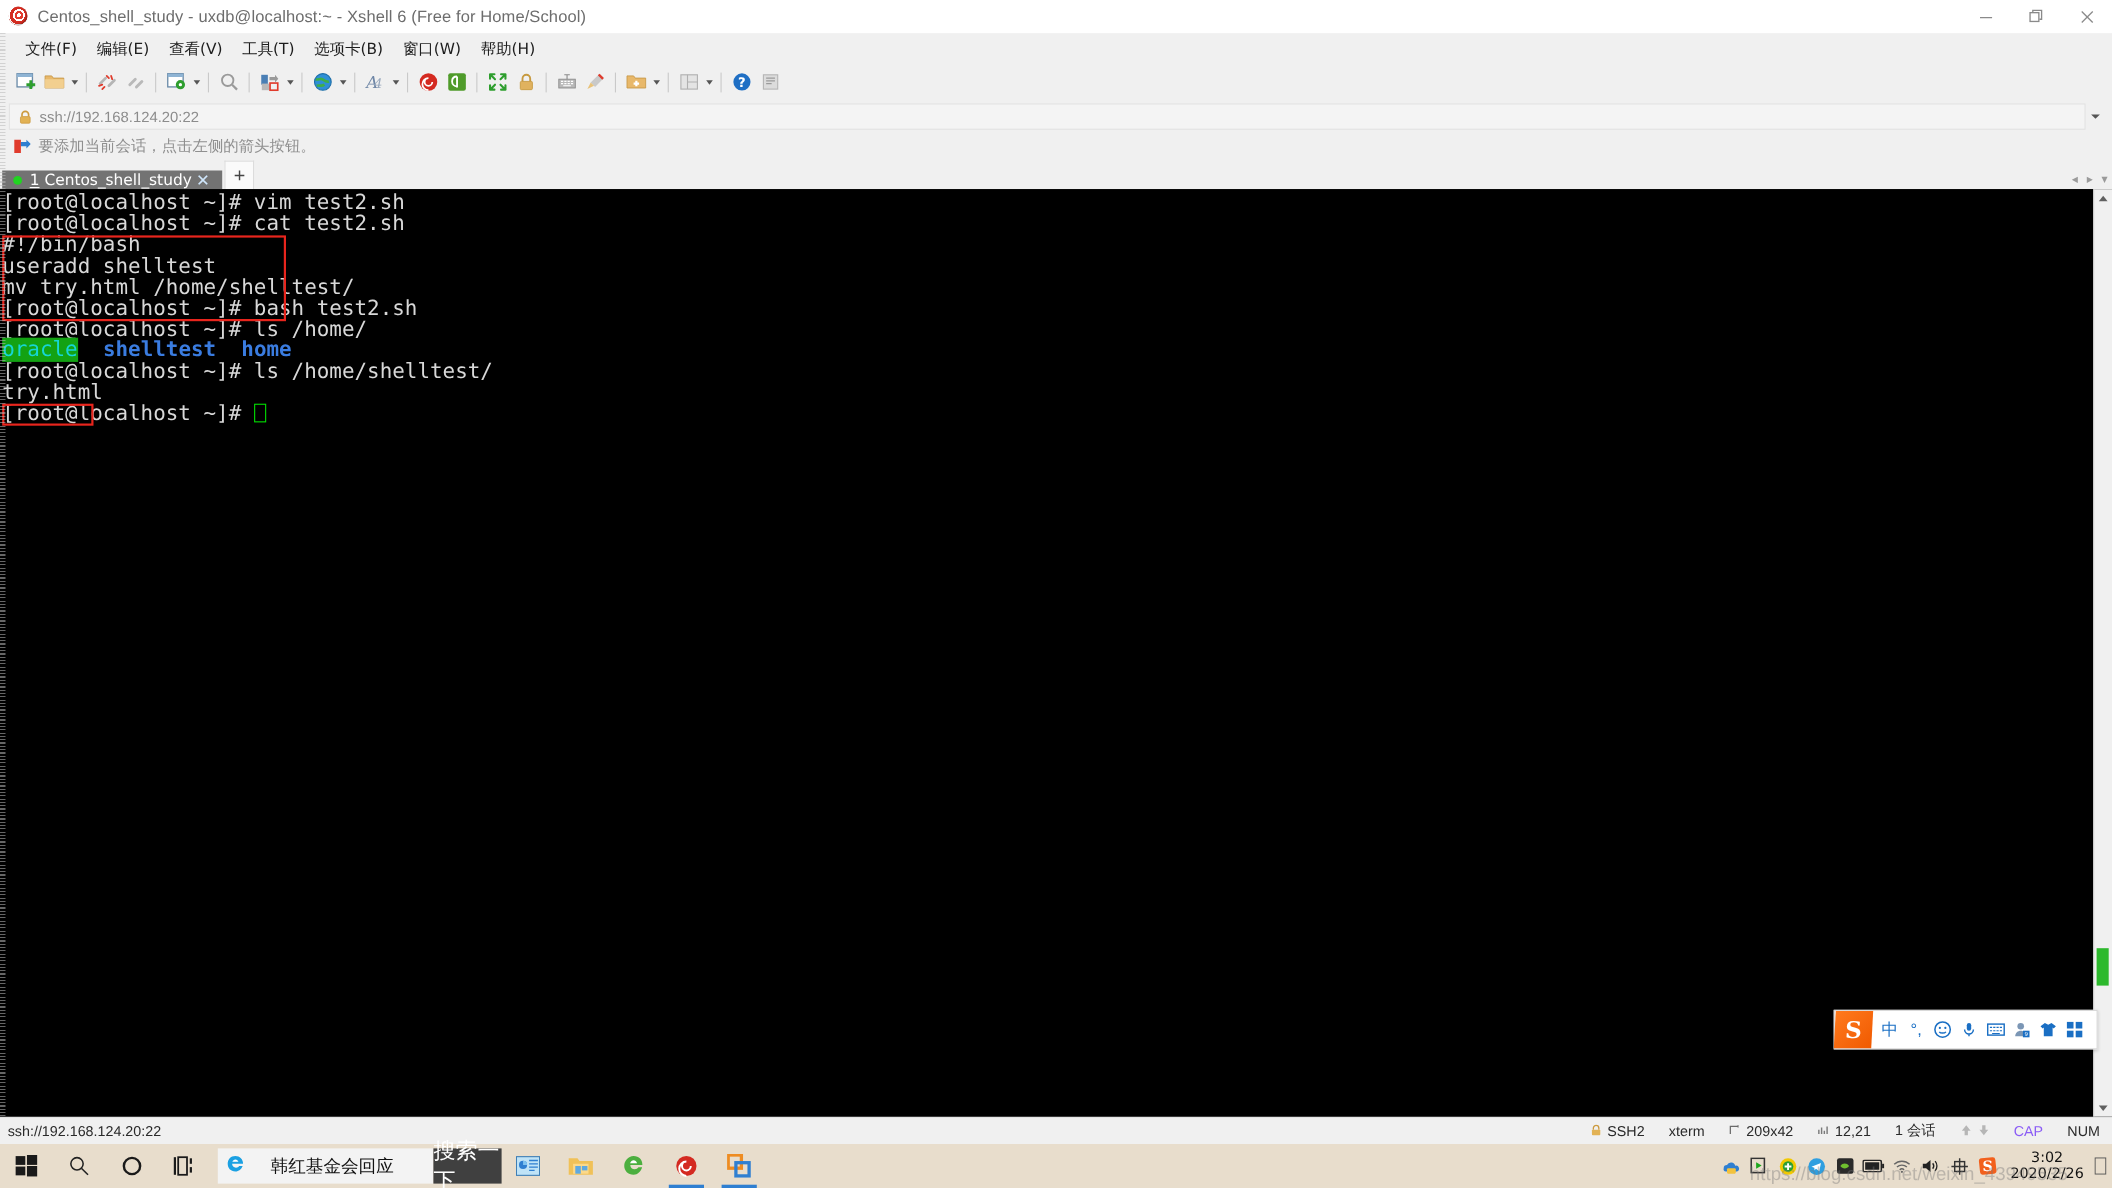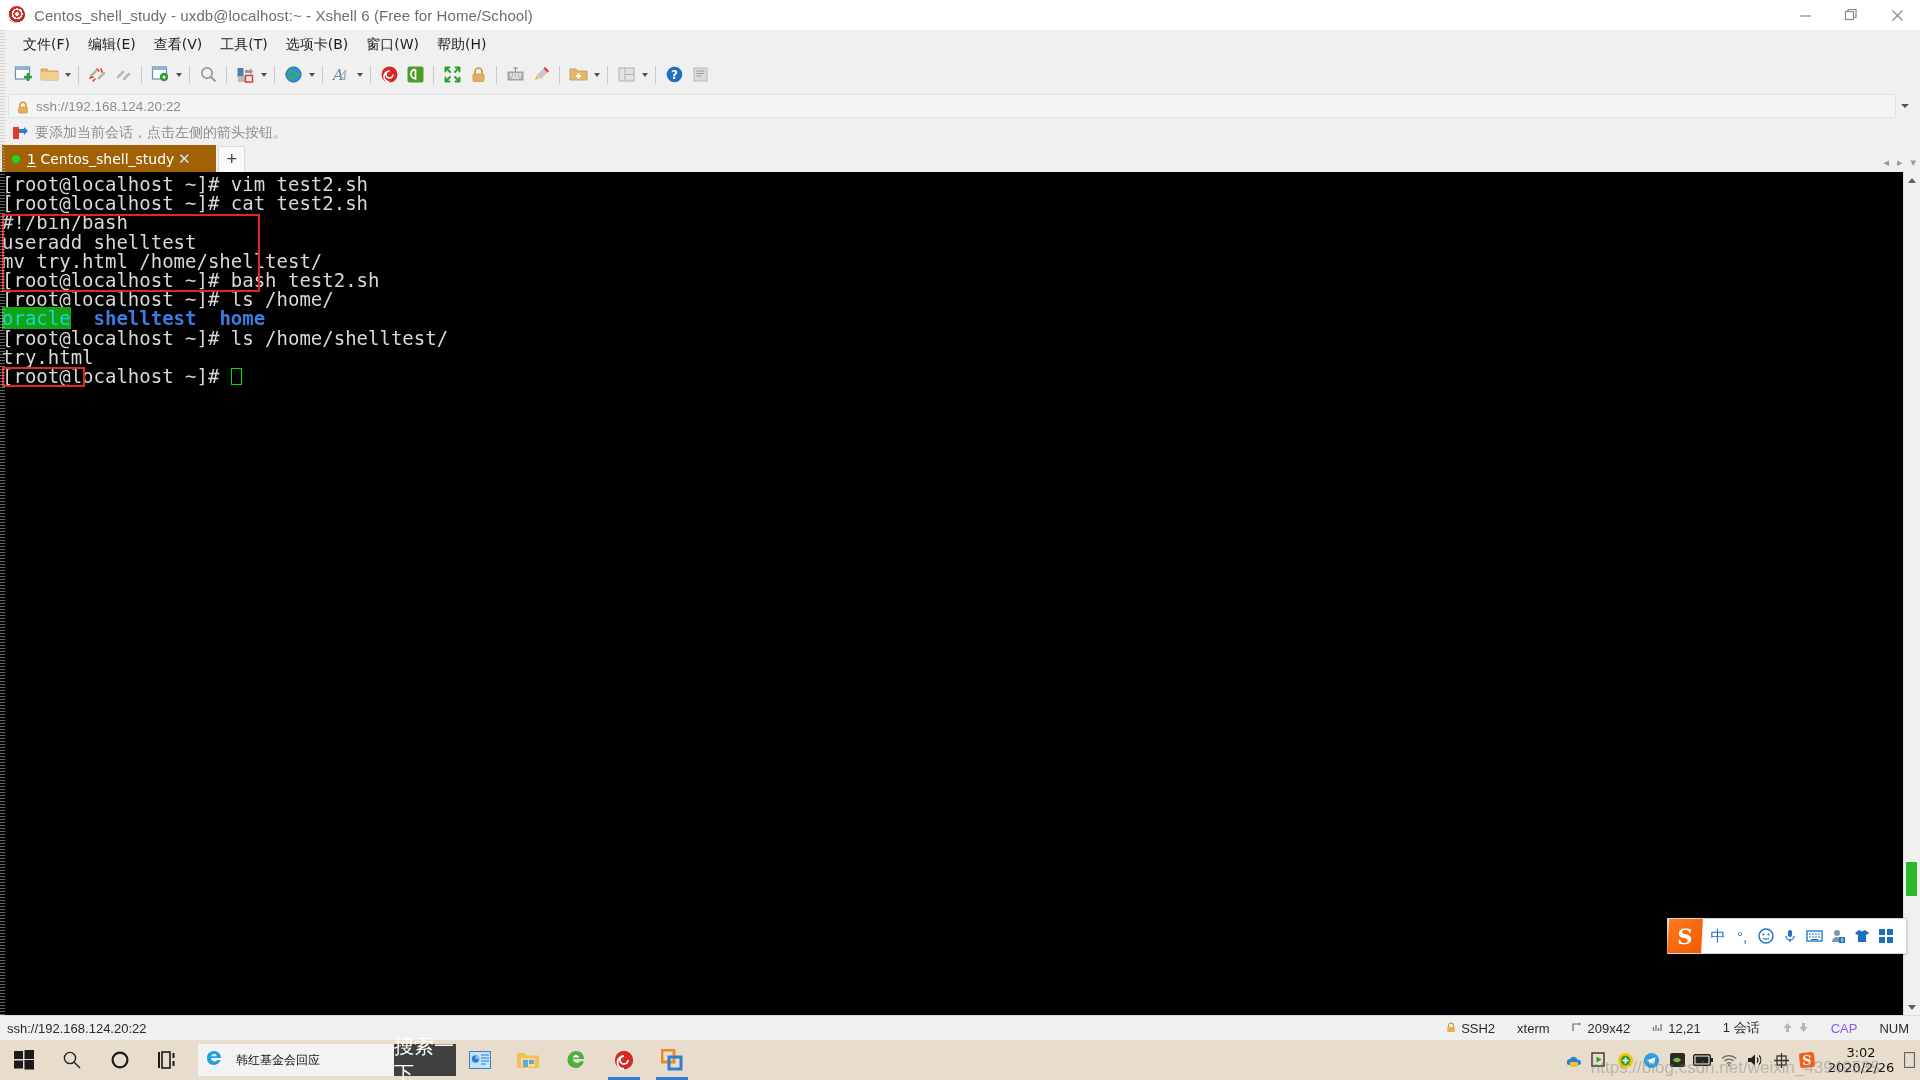--- a/index.html
+++ b/index.html
@@ -43,21 +43,21 @@
   .addr-drop{width:18px;height:22px;display:flex;align-items:center;justify-content:center;}
   .addr-drop i{width:0;height:0;border-left:4px solid transparent;border-right:4px solid transparent;border-top:4.5px solid #555;}
 
   
   .hintbar{height:24px;background:#f0f0f0;display:flex;align-items:center;padding-left:12px;flex:0 0 24px;}
   .hint-icon{width:16px;height:14px;margin-right:7px;flex:0 0 16px;}
   .hint-text{font-size:14px;color:#8f8f8f;font-family:"DejaVu Sans","Liberation Sans",sans-serif;white-space:nowrap;}
 
   
   .tabbar{height:27px;background:#f0f0f0;display:flex;align-items:flex-end;flex:0 0 27px;position:relative;}
-  .tab{height:27px;background:#a16207;display:flex;align-items:center;padding:0 22px 0 10px;margin-left:2px;}
+  .tab{height:17px;background:#737373;display:flex;align-items:center;padding:0 8px 0 10px;margin-left:2px;}
   .tab-dot{width:8px;height:8px;border-radius:50%;background:#21d421;margin-right:7px;flex:0 0 8px;}
   .tab-label{font-size:14px;color:#ffffff;white-space:nowrap;font-family:"DejaVu Sans","Liberation Sans",sans-serif;}
   .tab-label u{text-underline-offset:2px;}
   .tab-close{width:20px;height:25px;display:flex;align-items:center;justify-content:center;color:#cfe6fb;font-size:15px;}
   .tab-new{width:25px;height:25px;background:#fafafa;border:1px solid #dcdcdc;border-bottom:none;display:flex;align-items:center;justify-content:center;font-size:18px;color:#444;margin-left:2px;}
   .tabbar-right{position:absolute;right:4px;bottom:3px;display:flex;align-items:center;gap:8px;color:#9a9a9a;font-size:11px;}
 
   
   .term-wrap{flex:1;display:flex;background:#000;position:relative;min-height:0;}
   .term{flex:1;background:#000000;padding:3px 0 0 2px;overflow:hidden;position:relative;}
@@ -90,21 +90,21 @@
   .sb-cell{font-size:13px;color:#2a2a2a;display:flex;align-items:center;gap:5px;padding:0 11px;white-space:nowrap;}
   .sb-cell.dim{color:#8b5cf6;text-align:center;}
   .sb-ico{display:inline-block;}
 
   
   .taskbar{height:40px;background:#e8ddcc;display:flex;align-items:center;flex:0 0 40px;position:relative;}
   .tb-btn{width:48px;height:40px;display:flex;align-items:center;justify-content:center;}
   .tb-app{width:48px;height:40px;display:flex;align-items:center;justify-content:center;position:relative;}
   .tb-app .underline{position:absolute;bottom:0;left:8px;right:8px;height:3px;background:#2f7fd1;}
   .newsbox{width:190px;height:32px;background:#f3f3f3;display:flex;align-items:center;margin-left:6px;padding-left:6px;}
-  .news-text{font-size:12px;color:#111;margin-left:12px;white-space:nowrap;font-family:Liberation Serif, serif;}
+  .news-text{font-size:16px;color:#111;margin-left:22px;white-space:nowrap;font-family:Liberation Serif, serif;}
   .searchbtn{width:62px;height:32px;background:#404040;color:#fff;font-size:20px;display:flex;align-items:center;justify-content:center;
      font-family:"DejaVu Sans","Liberation Sans",sans-serif;}
   .tray{margin-left:auto;display:flex;align-items:center;padding-right:4px;height:40px;}
   .tray-ico{width:26px;height:40px;display:flex;align-items:center;justify-content:center;}
   .clock{width:82px;height:40px;display:flex;flex-direction:column;align-items:center;justify-content:center;line-height:15px;
          font-size:13px;color:#111;font-family:"DejaVu Sans","Liberation Sans",sans-serif;}
   .shownd{width:14px;height:40px;display:flex;align-items:center;justify-content:center;}
   .watermark{position:absolute;right:40px;bottom:2px;font-size:17px;color:rgba(120,120,120,.40);white-space:nowrap;pointer-events:none;}
   .left-dots{position:absolute;left:0;top:30px;width:5px;bottom:64px;
     background-image:repeating-linear-gradient(180deg,#b9b9b9 0 1px,transparent 1px 3px);opacity:.55;}

